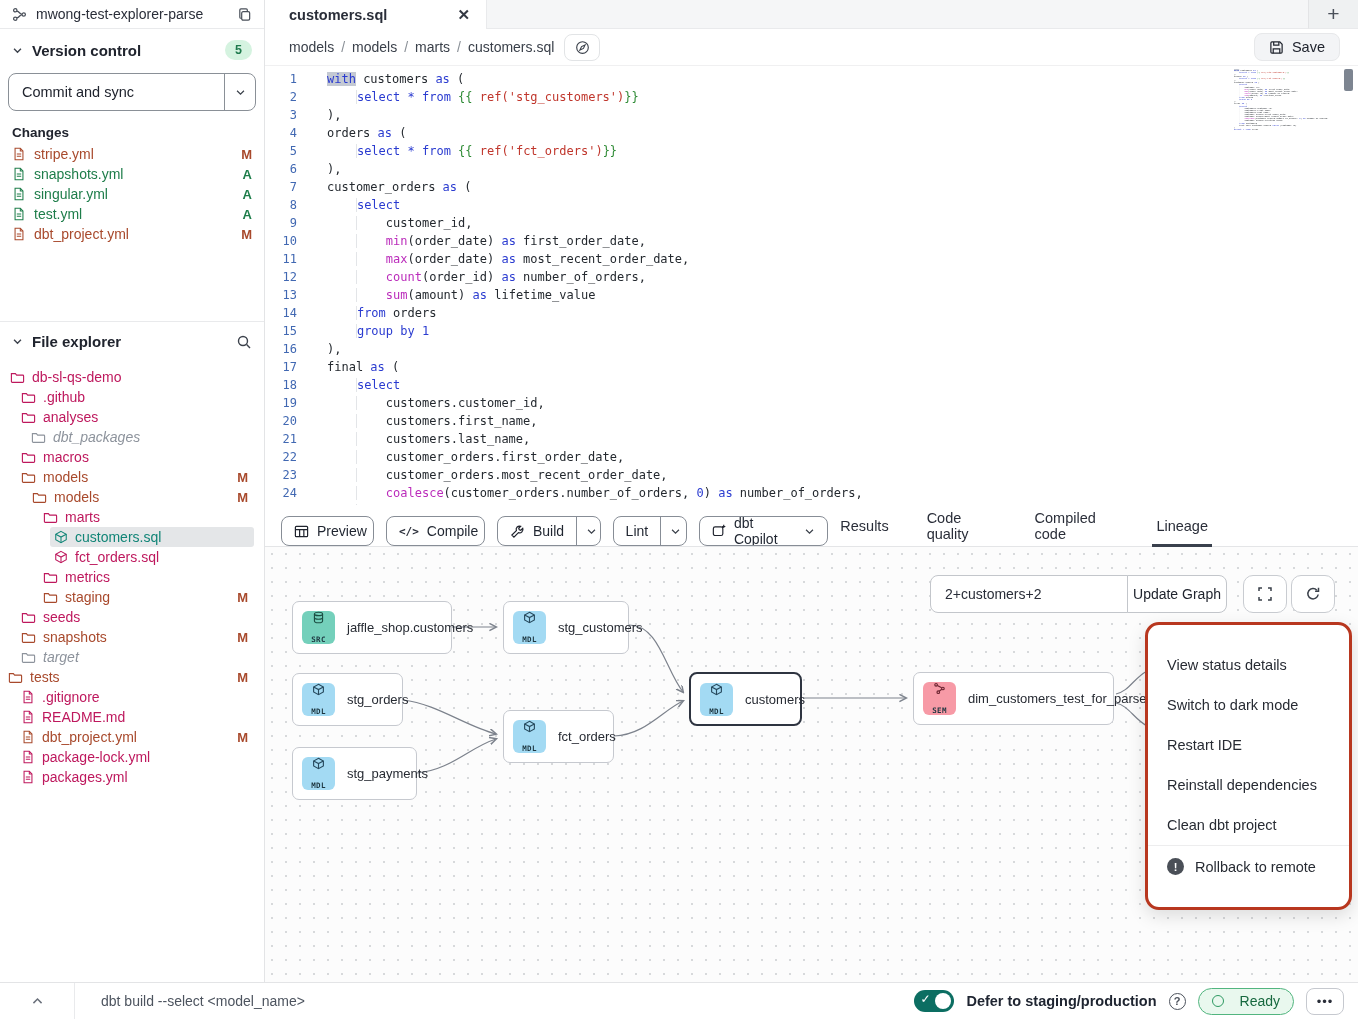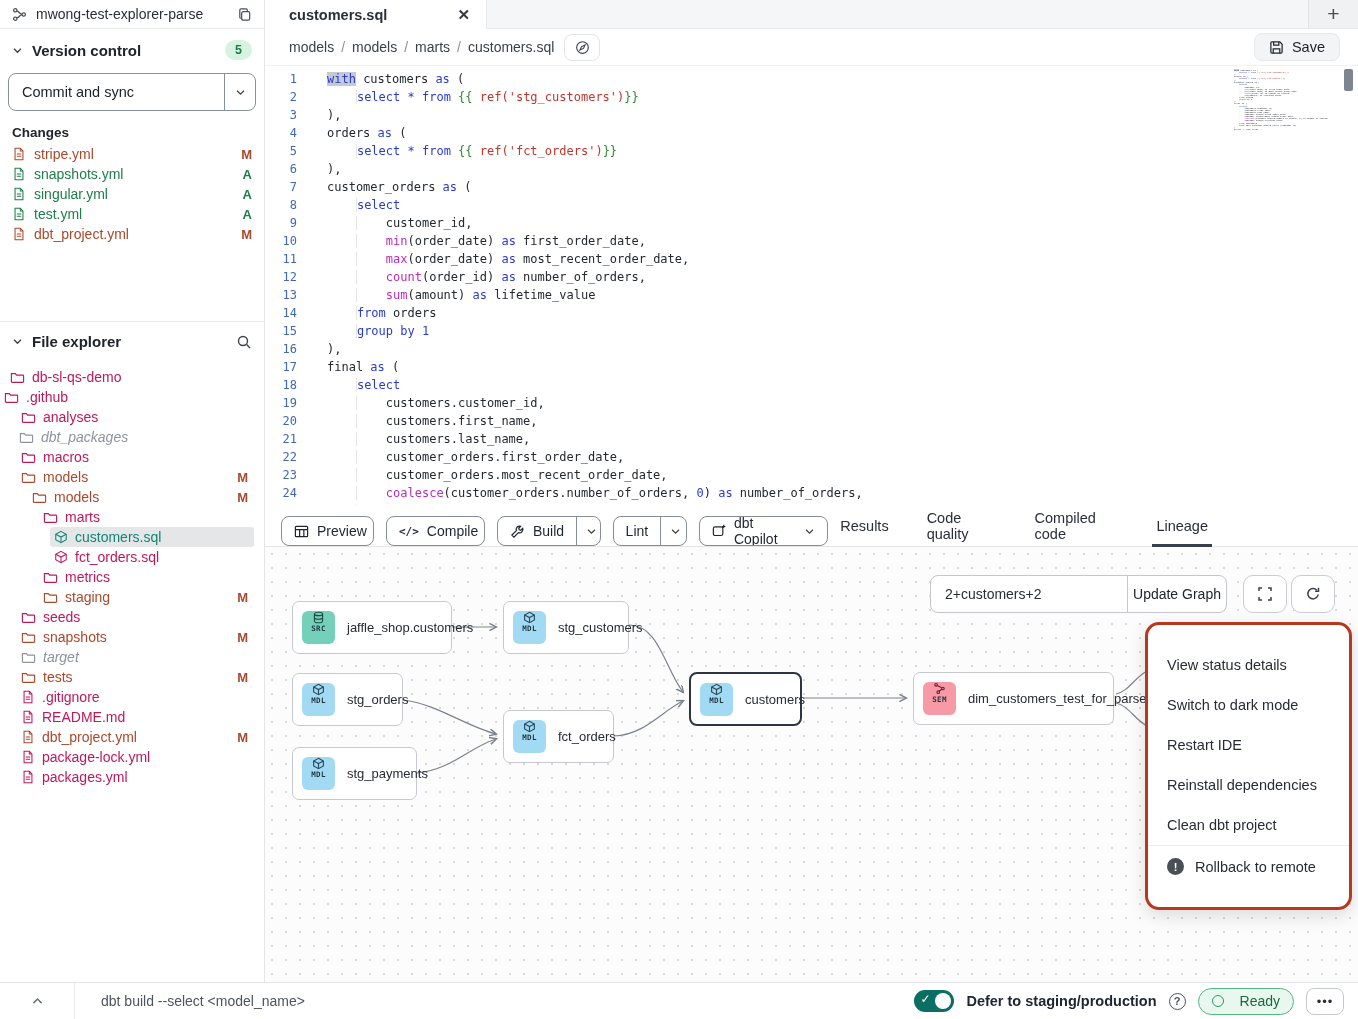--- a/index.html
+++ b/index.html
@@ -68,21 +68,21 @@
   .code-glyph { font-family:"DejaVu Sans Mono",monospace; font-size:11px; font-weight:700; color:#2a2e39; }
   .rtabs { margin-left:auto; margin-right:150px; display:flex; gap:38px; height:100%; align-items:center; font-size:14.5px; color:#2a2e39; }
   .rtab { position:relative; height:100%; display:flex; align-items:center; cursor:pointer; }
   .rtab.active::after { content:''; position:absolute; bottom:-1px; left:-4px; right:-4px; height:3px; background:#39404c; }
 
   
   .lineage { flex:1; position:relative; background:#fcfcfc; background-image:radial-gradient(circle, #d7d9db 1px, transparent 1.2px); background-size:14px 14px; overflow:hidden; }
   .edges { position:absolute; left:0; top:0; }
   .node { position:absolute; background:#fff; border:1px solid #c6c9cf; border-radius:7px; display:flex; align-items:center; gap:12px; padding:0 14px 0 9px; }
   .node.selected { border:2px solid #2e3440; border-radius:8px; }
-  .badge { width:33px; height:33px; border-radius:6px; display:flex; flex-direction:column; align-items:center; justify-content:flex-start; gap:0; flex:none; }
+  .badge { width:33px; height:33px; border-radius:6px; display:flex; flex-direction:column; align-items:center; justify-content:space-between; gap:7px; flex:none; }
   .badge .blabel { font-size:7.5px; font-weight:700; letter-spacing:.4px; color:#1d3640; font-family:"DejaVu Sans Mono",monospace; }
   .b-src { background:#74d0bb; } .b-mdl { background:#a3daf3; } .b-sem { background:#f79aa6; }
   .nlabel { font-size:13px; color:#272b33; white-space:nowrap; }
   .lcontrols { position:absolute; top:28px; left:665px; display:flex; height:38px; }
   .lsearch { width:198px; height:38px; border:1px solid #c3c6cb; border-radius:8px 0 0 8px; padding:0 14px; font-size:14px; background:#fff; color:#2a2e39; font-family:"Liberation Sans",sans-serif; outline:none; }
   .lupdate { width:100px; height:38px; border:1px solid #c3c6cb; border-left:1px solid #c3c6cb; margin-left:-1px; border-radius:0 8px 8px 0; background:#fff; font-size:14px; display:flex; align-items:center; justify-content:center; color:#20242e; }
   .icon-btn { position:absolute; top:28px; width:44px; height:38px; border:1px solid #c9ccd1; border-radius:10px; background:#fff; display:flex; align-items:center; justify-content:center; color:#3a404a; }
   .cmenu { position:absolute; left:880px; top:75px; width:207px; background:#fff; border:3px solid #b8371f; border-radius:14px; box-shadow:0 6px 18px rgba(0,0,0,.13); padding:20px 0; z-index:5; }
   .cmenu-item { padding:0 19px; height:40px; display:flex; align-items:center; font-size:14.5px; color:#272b33; cursor:pointer; }
   .cmenu-danger { border-top:1px solid #ededee; display:flex; gap:11px; align-items:center; height:42px; padding:0 19px; font-size:14.5px; color:#272b33; cursor:pointer; }
@@ -218,41 +218,41 @@
           <div class="trow" style="padding-left: 6px;">
             <span class="tinner">
               <span class="ticon">
                 <svg width="15" height="15" viewBox="0 0 16 16" fill="none" stroke="currentColor" stroke-width="1.2">
                   <path d="M1.5 3.8h4.2l1.4 1.6h6.5a.9.9 0 0 1 .9.9v6a.9.9 0 0 1-.9.9H2.4a.9.9 0 0 1-.9-.9V3.8z"></path>
                 </svg>
               </span>
               <span class="tlabel">db-sl-qs-demo</span>
             </span>
           </div>
-          <div class="trow" style="">
+          <div class="trow" style="padding-left: 17px;">
             <span class="tinner">
               <span class="ticon">
                 <svg width="15" height="15" viewBox="0 0 16 16" fill="none" stroke="currentColor" stroke-width="1.2">
                   <path d="M1.5 3.8h4.2l1.4 1.6h6.5a.9.9 0 0 1 .9.9v6a.9.9 0 0 1-.9.9H2.4a.9.9 0 0 1-.9-.9V3.8z"></path>
                 </svg>
               </span>
               <span class="tlabel">.github</span>
             </span>
           </div>
           <div class="trow" style="padding-left: 17px;">
             <span class="tinner">
               <span class="ticon">
                 <svg width="15" height="15" viewBox="0 0 16 16" fill="none" stroke="currentColor" stroke-width="1.2">
                   <path d="M1.5 3.8h4.2l1.4 1.6h6.5a.9.9 0 0 1 .9.9v6a.9.9 0 0 1-.9.9H2.4a.9.9 0 0 1-.9-.9V3.8z"></path>
                 </svg>
               </span>
               <span class="tlabel">analyses</span>
             </span>
           </div>
-          <div class="trow ghost" style="padding-left: 15px;">
+          <div class="trow ghost" style="padding-left: 27px;">
             <span class="tinner">
               <span class="ticon">
                 <svg width="15" height="15" viewBox="0 0 16 16" fill="none" stroke="currentColor" stroke-width="1.2">
                   <path d="M1.5 3.8h4.2l1.4 1.6h6.5a.9.9 0 0 1 .9.9v6a.9.9 0 0 1-.9.9H2.4a.9.9 0 0 1-.9-.9V3.8z"></path>
                 </svg>
               </span>
               <span class="tlabel">dbt_packages</span>
             </span>
           </div>
           <div class="trow" style="padding-left: 17px;">
@@ -364,21 +364,21 @@
           <div class="trow ghost" style="padding-left: 17px;">
             <span class="tinner">
               <span class="ticon">
                 <svg width="15" height="15" viewBox="0 0 16 16" fill="none" stroke="currentColor" stroke-width="1.2">
                   <path d="M1.5 3.8h4.2l1.4 1.6h6.5a.9.9 0 0 1 .9.9v6a.9.9 0 0 1-.9.9H2.4a.9.9 0 0 1-.9-.9V3.8z"></path>
                 </svg>
               </span>
               <span class="tlabel">target</span>
             </span>
           </div>
-          <div class="trow modified" style="padding-left: 17px;">
+          <div class="trow modified" style="padding-left: 4px;">
             <span class="tinner">
               <span class="ticon">
                 <svg width="15" height="15" viewBox="0 0 16 16" fill="none" stroke="currentColor" stroke-width="1.2">
                   <path d="M1.5 3.8h4.2l1.4 1.6h6.5a.9.9 0 0 1 .9.9v6a.9.9 0 0 1-.9.9H2.4a.9.9 0 0 1-.9-.9V3.8z"></path>
                 </svg>
               </span>
               <span class="tlabel">tests</span>
               <span class="tstatus">M</span>
             </span>
           </div>

